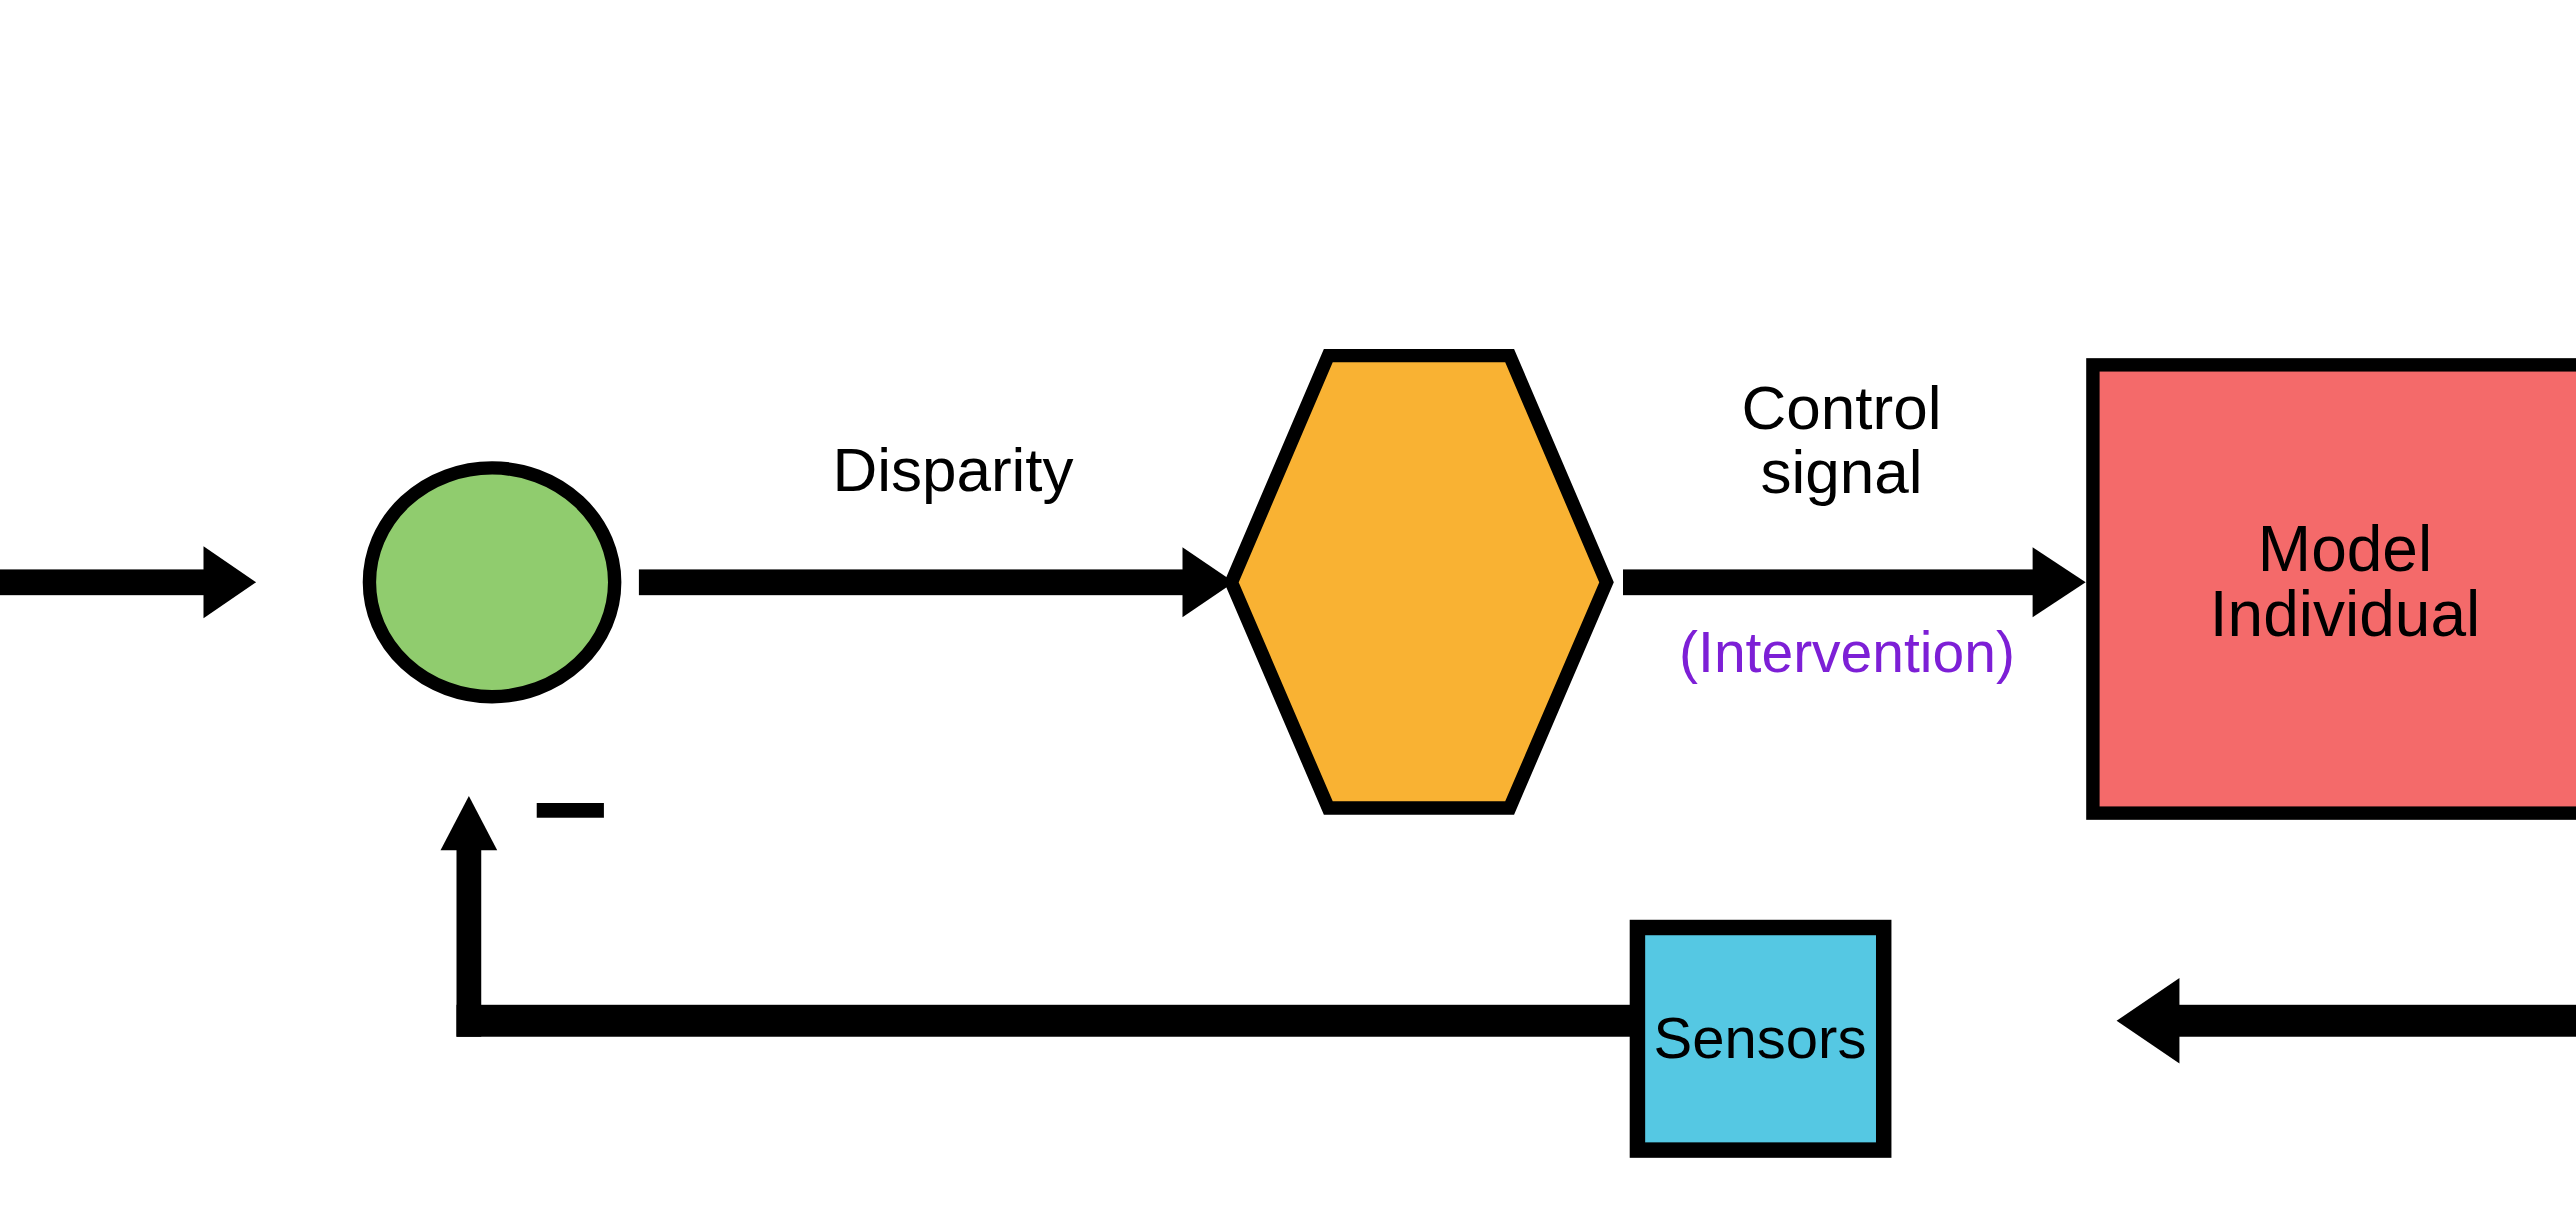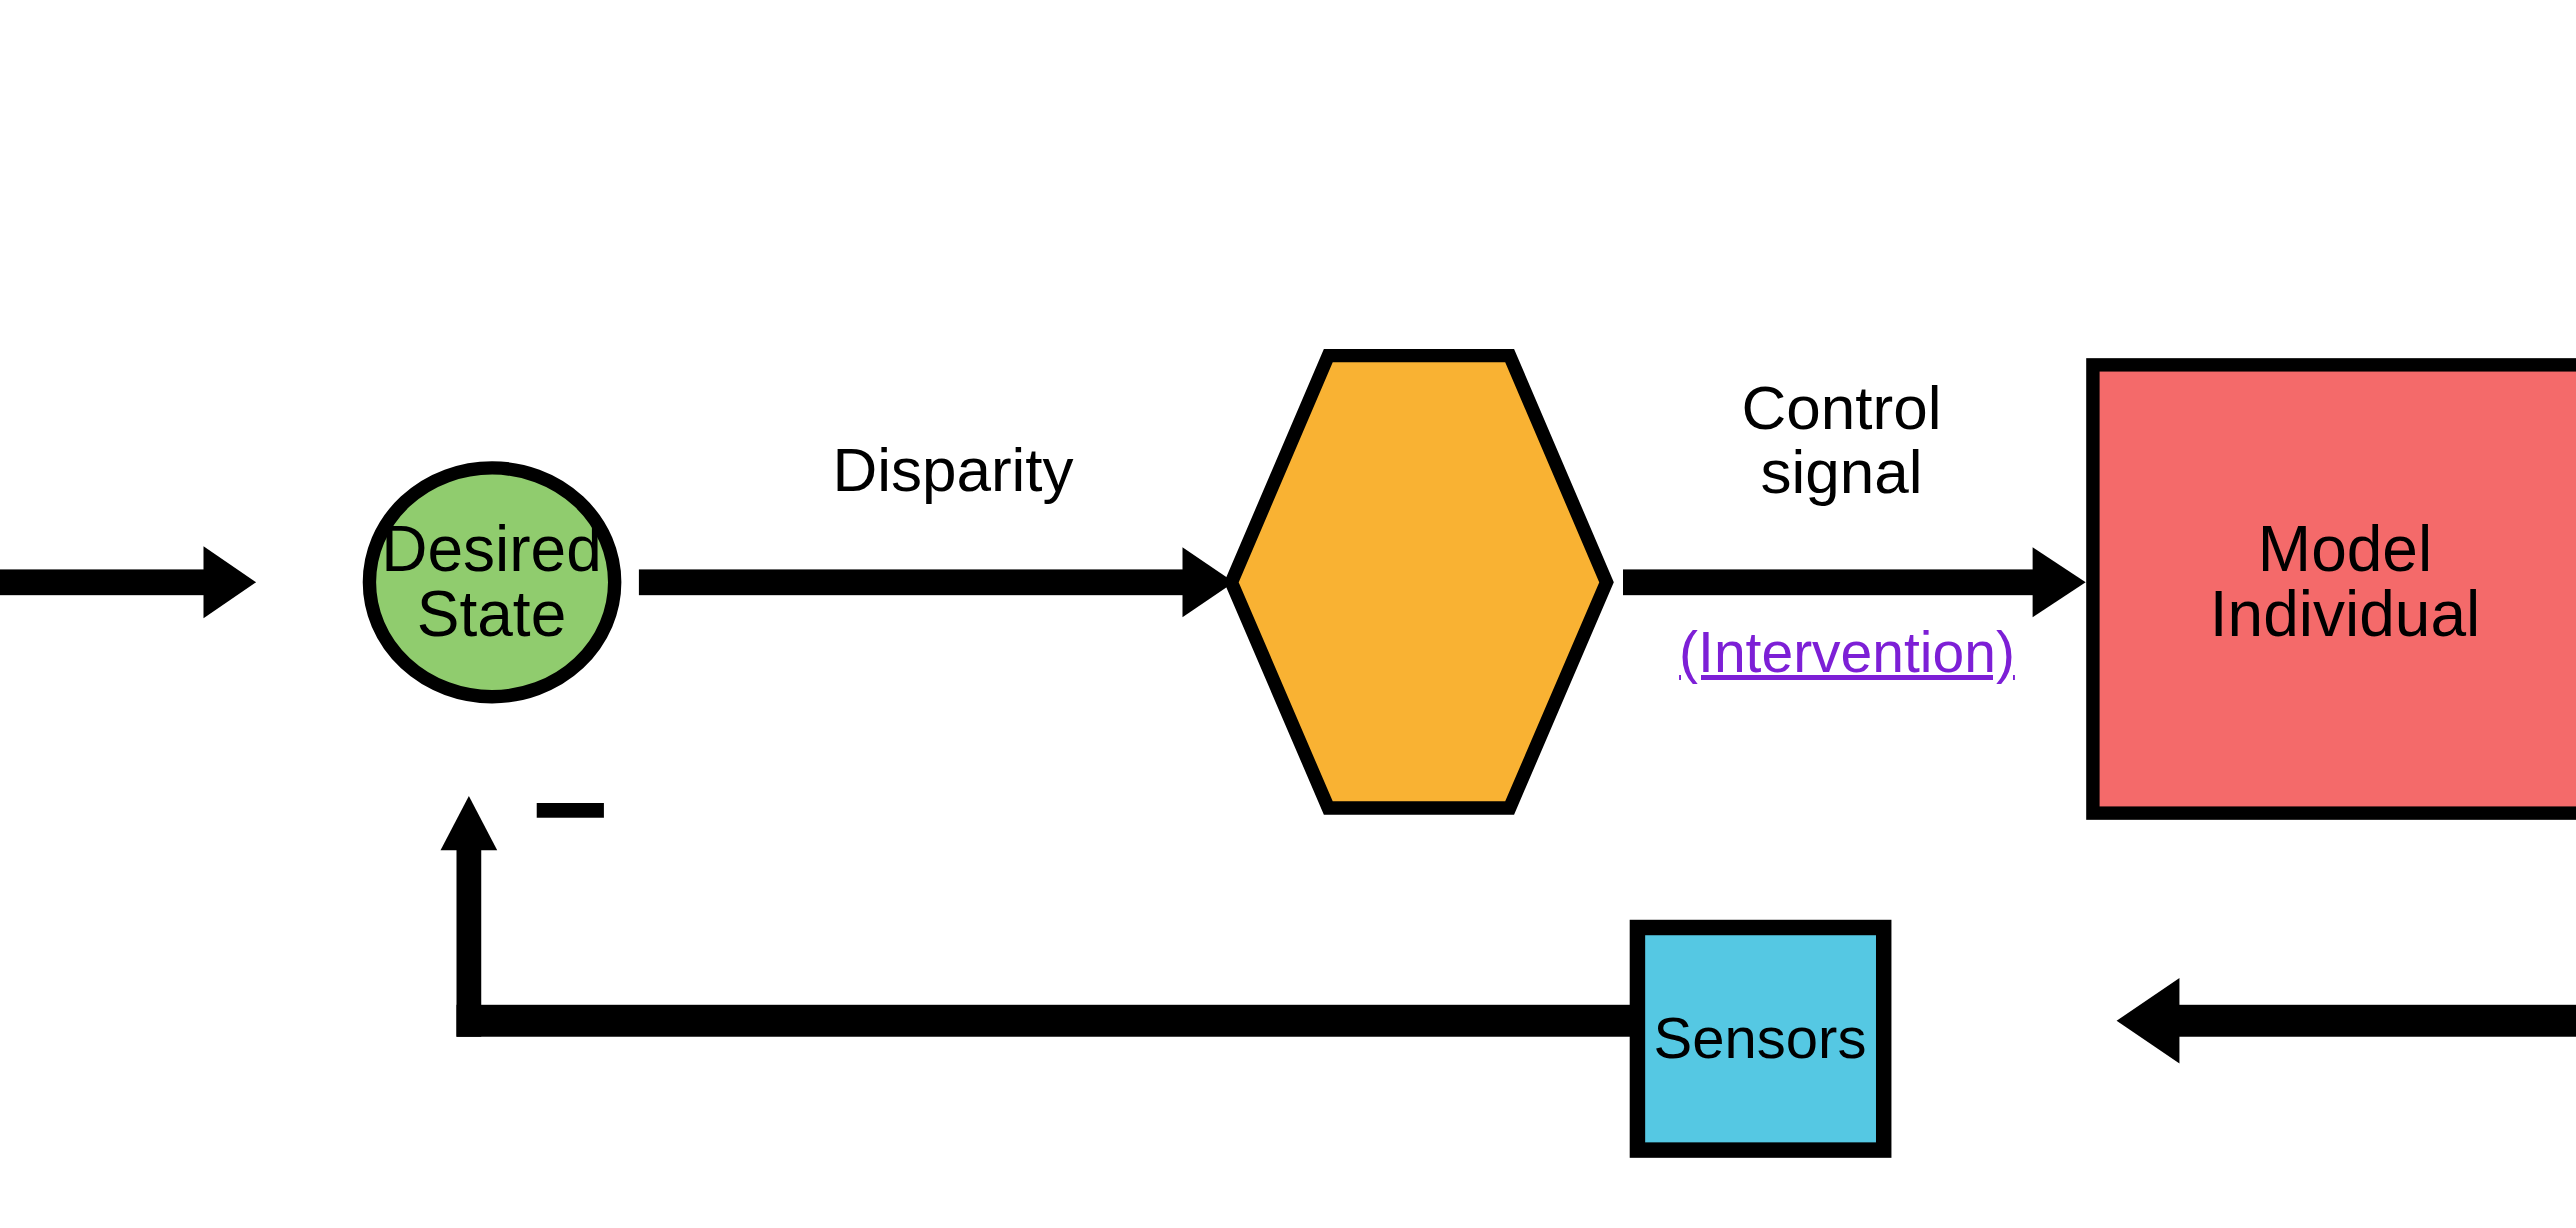--- a/index.html
+++ b/index.html
@@ -25,21 +25,21 @@
 
   .edge-label{
     position:absolute;
     text-align:center;
     color:#000000;
     font-family:"Liberation Sans", sans-serif;
     line-height:1.04;
     white-space:nowrap;
   }
   .edge-label span{display:block;}
-  .purple{color:#7d1fd6;text-decoration:underline;}
+  .purple{color:#7d1fd6;}
 
   .sign{
     position:absolute;
     font-family:"Liberation Sans", sans-serif;
     font-weight:bold;
     color:#000000;
     line-height:1;
   }
 </style>
 </head>
@@ -96,24 +96,20 @@
     <polygon points="2578,690 2930,690 3118,1130 2930,1568 2578,1568 2390,1130" fill="#f9b233" stroke="#000000" stroke-width="26"></polygon>
 
     <rect x="4062" y="708" width="978" height="870" fill="#f46a6a" stroke="#000000" stroke-width="26"></rect>
 
     <ellipse cx="6358" cy="1130" rx="240" ry="228" fill="#90cc6e" stroke="#000000" stroke-width="26"></ellipse>
 
     <rect x="3178" y="1800" width="478" height="432" fill="#55c8e3" stroke="#000000" stroke-width="30"></rect>
 
   </svg>
 
-  <div class="node-label" style="left:337px; top:479px; width:309px; height:206px; font-size:64px;">
-    <span>Desired</span>
-    <span>State</span>
-  </div>
 
 
   <div class="node-label" style="left:2093px; top:479px; width:504px; height:206px; font-size:64px;">
     <span>Model</span>
     <span>Individual</span>
   </div>
 
   <div class="node-label" style="left:1637px; top:963px; width:246px; height:149px; font-size:58px;text-align:center;">
     <span>Sensors</span>
   </div>

